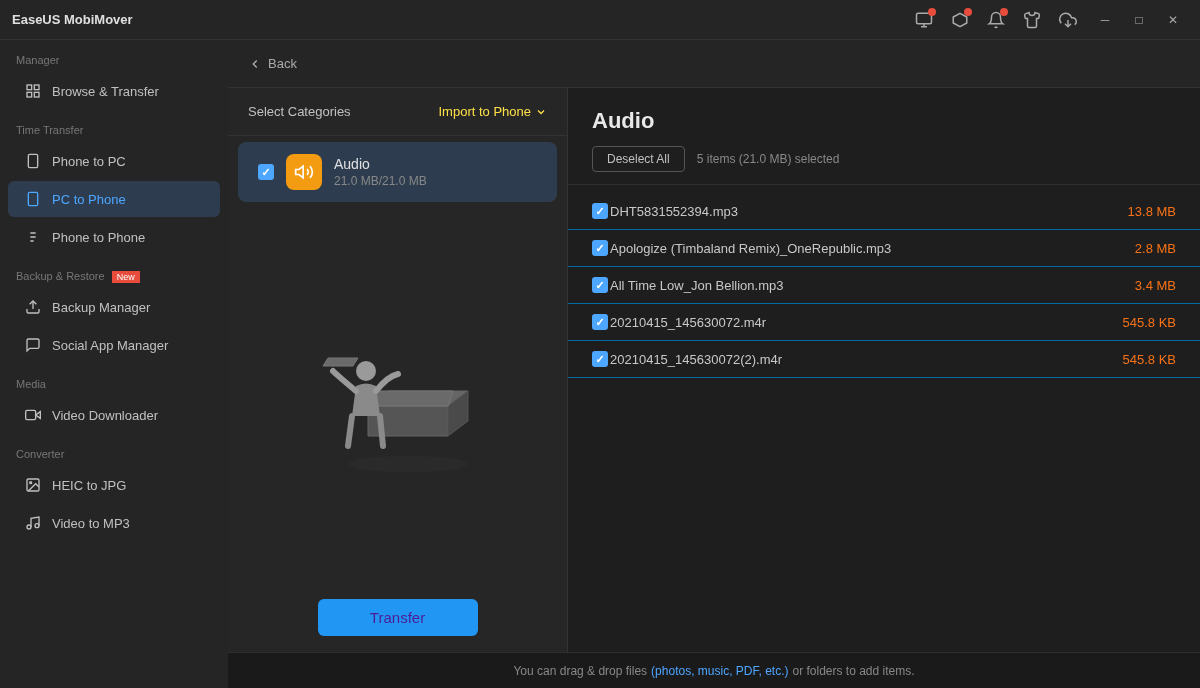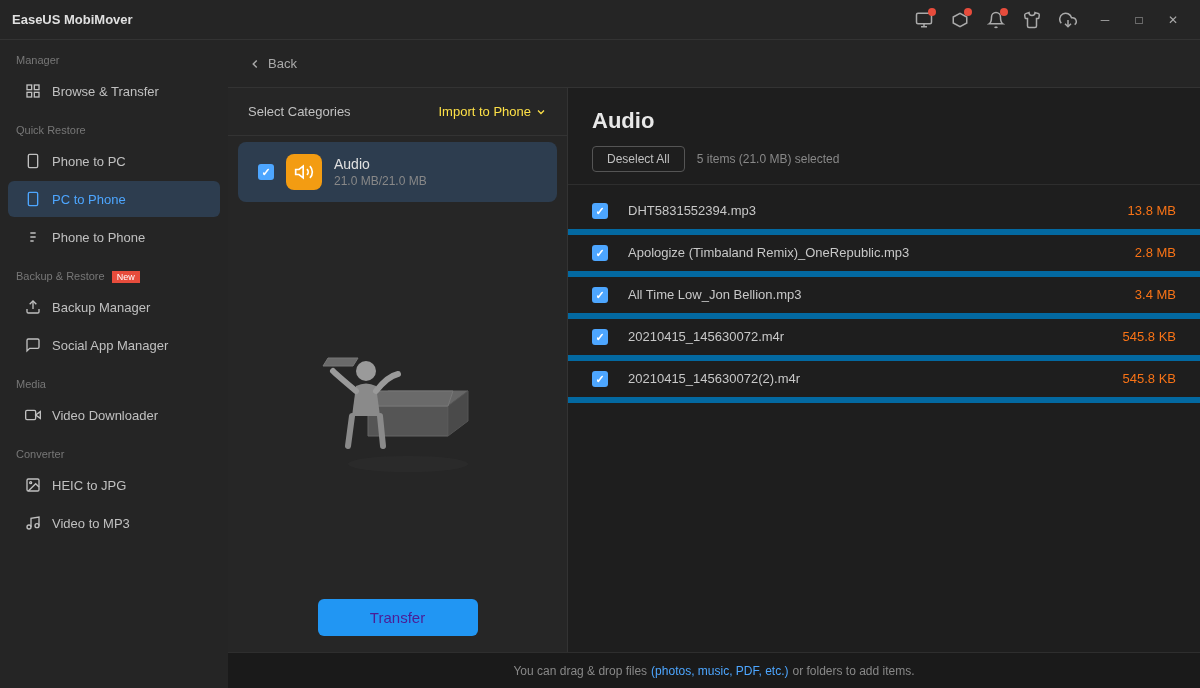--- a/index.html
+++ b/index.html
@@ -308,25 +308,25 @@
     }
 
     
     .file-list {
       flex: 1;
       overflow-y: auto;
       padding: 8px 0;
     }
     .file-item {
       display: flex;
-      align-items: flex-start;
+      align-items: flex-end;
       padding: 10px 24px;
-      gap: 20px;
-      cursor: pointer;
-      border-bottom: 6px solid #0369a1;
+      gap: 2px;
+      cursor: pointer;
+      border-bottom: 1px solid #0369a1;
     }
     .file-checkbox {
       width: 16px;
       height: 16px;
       border-radius: 3px;
       background: #4da6ff;
       display: flex;
       align-items: center;
       justify-content: center;
       flex-shrink: 0;
@@ -432,21 +432,21 @@
         <svg width="16" height="16" viewBox="0 0 24 24" fill="none" stroke="currentColor" stroke-width="2">
             <rect x="3" y="3" width="7" height="7"></rect>
             <rect x="14" y="3" width="7" height="7"></rect>
             <rect x="14" y="14" width="7" height="7"></rect>
             <rect x="3" y="14" width="7" height="7"></rect>
           </svg>
       </div>
       <span>Browse &amp; Transfer</span>
     </div>
 
-    <div class="sidebar-section-label">Quick Restore</div>
+    <div class="sidebar-section-label">Time Transfer</div>
     <div class="sidebar-item">
       <div class="sidebar-item-icon">
         <svg width="16" height="16" viewBox="0 0 24 24" fill="none" stroke="currentColor" stroke-width="2">
             <rect x="5" y="2" width="14" height="20" rx="2" ry="2"></rect>
             <line x1="12" y1="18" x2="12.01" y2="18"></line>
           </svg>
       </div>
       <span>Phone to PC</span>
     </div>
     <div class="sidebar-item active">

